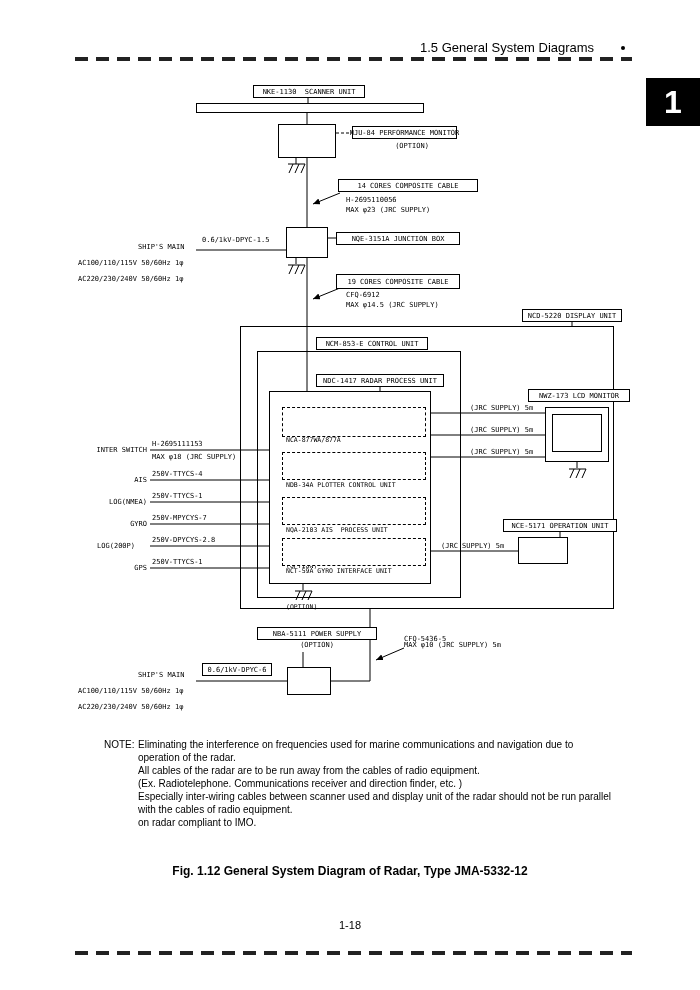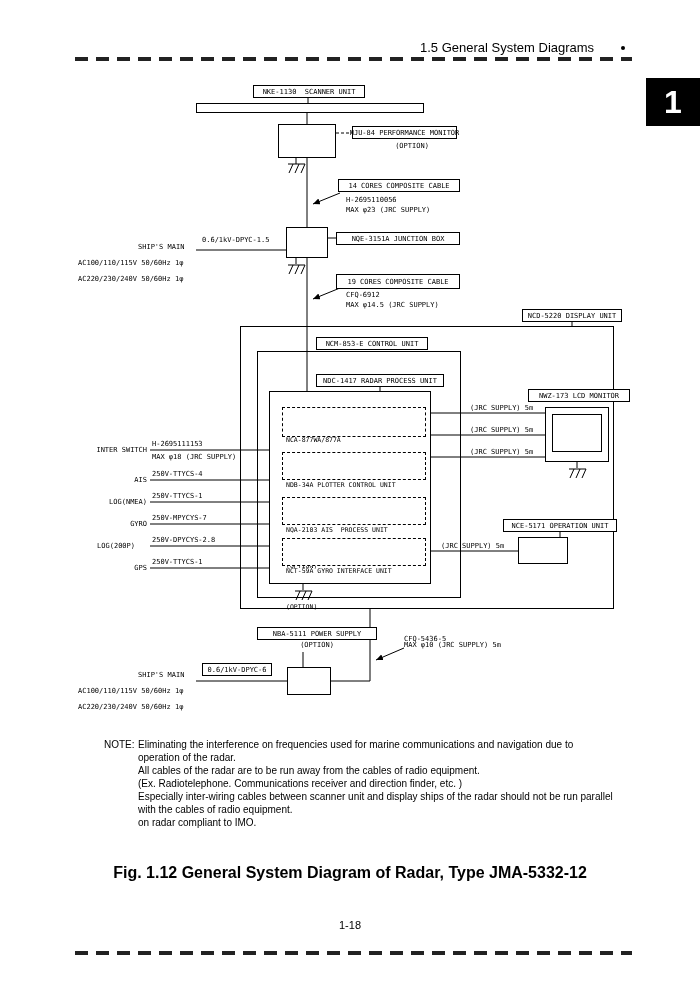--- a/index.html
+++ b/index.html
@@ -28,21 +28,21 @@
   }
   .hdr { position:absolute; font-family:"Liberation Sans",sans-serif; font-size:13px; }
   .dot { position:absolute; width:4px; height:4px; border-radius:50%; background:#000; }
   .tab1 {
     position:absolute; background:#000; color:#fff; display:flex; align-items:center;
     justify-content:center; font-family:"Liberation Sans",sans-serif; font-size:32px; font-weight:bold;
   }
   .note-wrap { position:absolute; font-family:"Liberation Sans",sans-serif; font-size:10px; line-height:13px; display:flex; }
   .note-label { flex:0 0 34px; }
   .caption { position:absolute; left:0; width:700px; text-align:center;
-    font-family:"Liberation Sans",sans-serif; font-size:16px; font-weight:bold; }
+    font-family:"Liberation Sans",sans-serif; font-size:12px; font-weight:bold; }
   .pagenum { position:absolute; left:0; width:700px; text-align:center;
     font-family:"Liberation Sans",sans-serif; font-size:11px; }
 </style>
 </head>
 <body>
 
 <svg class="wires" width="700" height="990">
   <defs>
     <marker id="arr" markerWidth="8" markerHeight="7" refX="7" refY="3" orient="auto">
       <path d="M0,0 L7,3 L0,6 z" fill="#000"></path>
@@ -96,21 +96,21 @@
 
 <svg class="gnd" style="left:287px; top:163px;" width="19" height="11">
   <g stroke="#000" stroke-width="1">
       <line x1="1" y1="1" x2="18" y2="1"></line>
       <line x1="6" y1="1" x2="2" y2="10"></line>
       <line x1="12" y1="1" x2="8" y2="10"></line>
       <line x1="18" y1="1" x2="14" y2="10"></line>
     </g>
 </svg>
 
-<div class="lbox" style="left:338px; top:179px; width:122px; height:13px;">14 CORES COMPOSITE CABLE</div>
+<div class="lbox" style="left:338px; top:179px; width:140px; height:13px;">14 CORES COMPOSITE CABLE</div>
 <div class="lbl" style="left:346px; top:196px;">H-2695110056</div>
 <div class="lbl" style="left:346px; top:206px;">MAX φ23 (JRC SUPPLY)</div>
 
 <div class="rect rect-bg" style="left:286px; top:227px; width:42px; height:31px;"></div>
 <div class="lbox" style="left:336px; top:232px; width:124px; height:13px;">NQE-3151A JUNCTION BOX</div>
 
 <div class="lbl" style="left:202px; top:236px;">0.6/1kV-DPYC-1.5</div>
 <div class="lbl" style="left:138px; top:243px;">SHIP'S MAIN</div>
 <div class="lbl" style="left:78px; top:259px;">AC100/110/115V 50/60Hz 1φ</div>
 <div class="lbl" style="left:78px; top:275px;">AC220/230/240V 50/60Hz 1φ</div>
@@ -211,21 +211,21 @@
 <div class="lbl" style="left:78px; top:687px;">AC100/110/115V 50/60Hz 1φ</div>
 <div class="lbl" style="left:78px; top:703px;">AC220/230/240V 50/60Hz 1φ</div>
 
 <div class="note-wrap" style="left:104px; top:738px; width:528px;">
   <div class="note-label">NOTE:</div>
   <div>
     <div>Eliminating the interference on frequencies used for marine communications and navigation due to</div>
     <div>operation of the radar.</div>
     <div>All cables of the radar are to be run away from the cables of radio equipment.</div>
     <div>(Ex. Radiotelephone. Communications receiver and direction finder, etc. )</div>
-    <div>Especially inter-wiring cables between scanner unit and display ships of the radar should not be run parallel</div>
+    <div>Especially inter-wiring cables between scanner used and display unit of the radar should not be run parallel</div>
     <div>with the cables of radio equipment.</div>
     <div>on radar compliant to IMO.</div>
   </div>
 </div>
 
 <div class="caption" style="top:864px;">Fig. 1.12   General System Diagram of Radar, Type JMA-5332-12</div>
 <div class="pagenum" style="top:919px;">1-18</div>
 <div class="dashrule" style="left:75px; top:951px; width:557px;"></div>
 
 </body></html>

